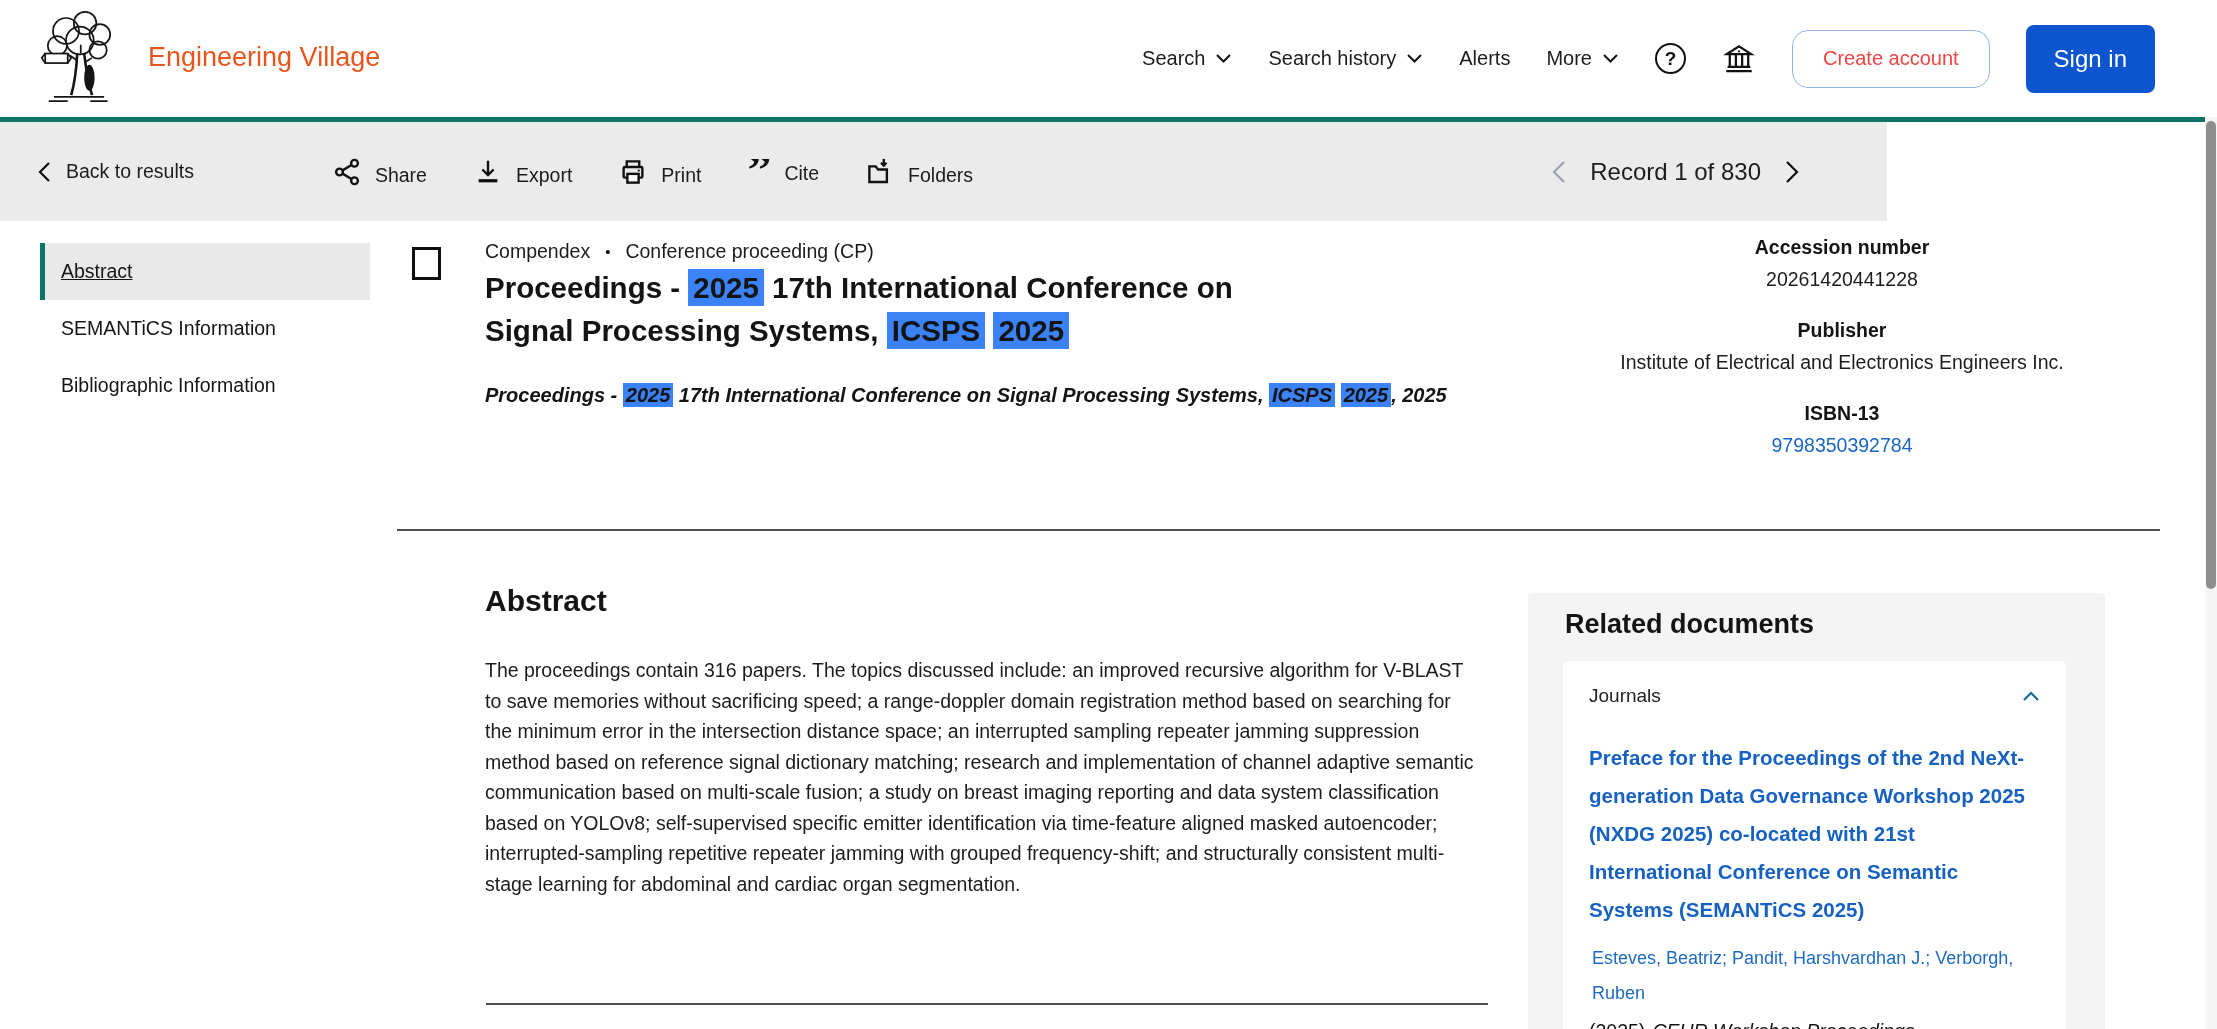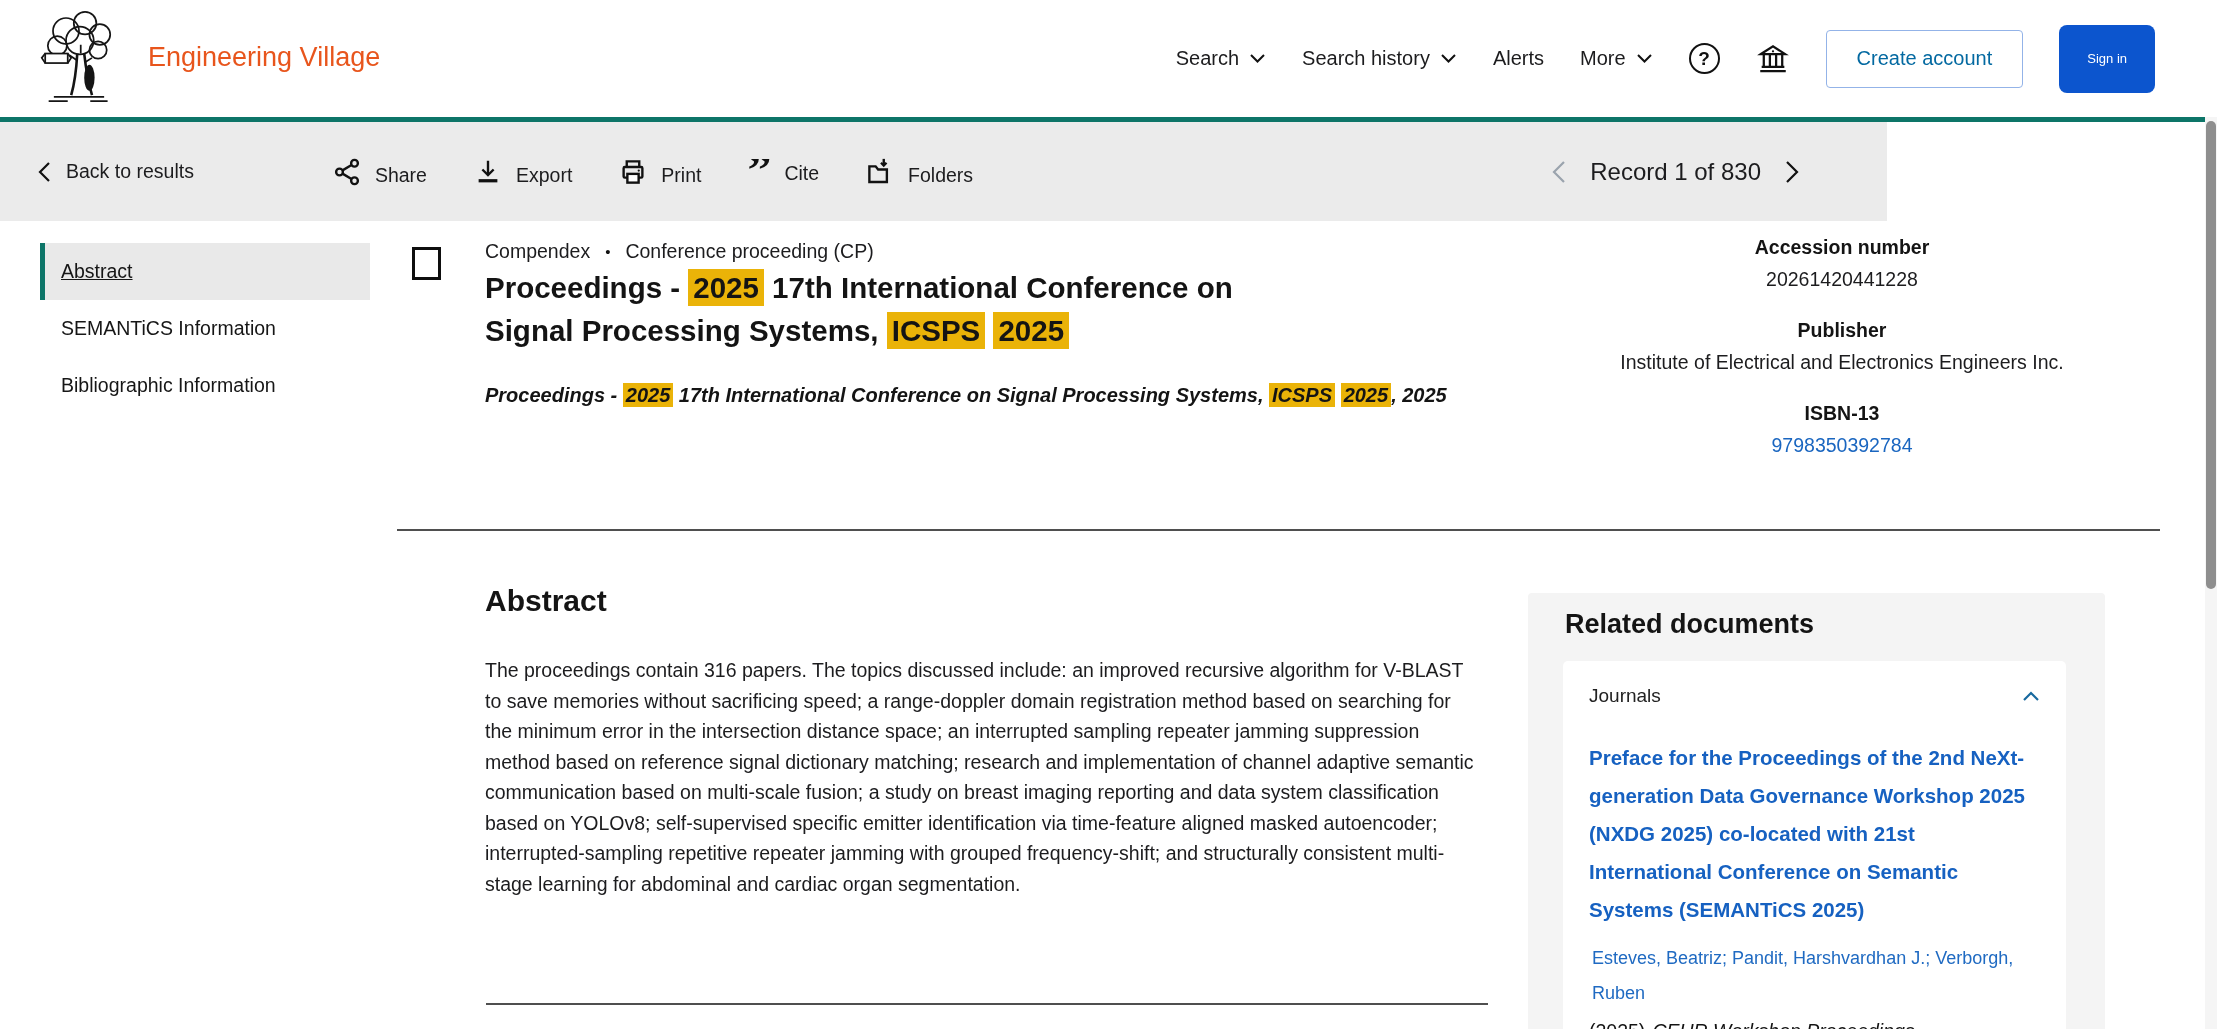--- a/index.html
+++ b/index.html
@@ -9,24 +9,24 @@
   
   .header { position: absolute; left: 0; top: 0; width: 2205px; height: 117px; background: #fff; padding-left: 32px; }
   .teal-bar { position: absolute; left: 0; top: 117px; width: 2205px; height: 5px; background: #0d7568; }
   .logo-wrap { position: absolute; left: 40px; top: 8px; display: flex; align-items: center; gap: 30px; }
   .brand { font-size: 27px; color: #e8551c; }
   .header-nav { position: absolute; right: 50px; top: 0; height: 117px; display: flex; align-items: center; gap: 36px; }
   .nav-item { display: flex; align-items: center; gap: 10px; font-size: 20px; cursor: pointer; white-space: nowrap; }
   .help-icon { width: 31px; height: 31px; border: 2px solid #111; border-radius: 50%;
                display: flex; align-items: center; justify-content: center; cursor: pointer; }
   .help-icon::before { content: "?"; font-size: 19px; font-weight: bold; color: #111; }
-  .btn-outline { border: 1.5px solid #93b3e8; color: #0369a1; background: #fff; border-radius: 4px;
+  .btn-outline { border: 1.5px solid #93b3e8; color: #ef4444; background: #fff; border-radius: 16px;
                  height: 58px; padding: 0 30px; font-size: 20px; display: flex; align-items: center; cursor: pointer; }
   .btn-solid { background: #0c55ce; color: #fff; border-radius: 8px; height: 68px; padding: 0 28px;
-               font-size: 13px; display: flex; align-items: center; cursor: pointer; }
+               font-size: 24px; display: flex; align-items: center; cursor: pointer; }
 
   
   .toolbar { position: absolute; left: 0; top: 122px; width: 1887px; height: 99px; background: #ebebeb;
              display: flex; align-items: center; }
   .back { display: flex; align-items: center; gap: 15px; margin-left: 38px; font-size: 19.5px; cursor: pointer; }
   .actions { display: flex; align-items: center; gap: 46px; margin-left: 138px; }
   .action { display: flex; align-items: flex-end; gap: 13px; font-size: 19.5px; cursor: pointer; }
   .cite-glyph { font-family: "Liberation Serif", serif; font-weight: bold; font-size: 48px; line-height: 22px;
                 height: 26px; overflow: hidden; display: inline-block; color: #111; }
   .record-nav { margin-left: auto; margin-right: 88px; display: flex; align-items: center; gap: 24px; font-size: 24px; }
@@ -36,21 +36,21 @@
   .side-nav { position: absolute; left: 40px; top: 243px; width: 330px; font-size: 19.5px; }
   .side-item { height: 57px; display: flex; align-items: center; padding-left: 21px; cursor: pointer; color: #161616; }
   .side-item.active { background: #e9e9e9; border-left: 5px solid #0d7568; padding-left: 16px; text-decoration: underline; }
 
   
   .checkbox { position: absolute; left: 412px; top: 247px; width: 29px; height: 33px;
               border: 3.5px solid #0e0e0e; background: #fff; cursor: pointer; }
   .doc-meta { position: absolute; left: 485px; top: 240px; font-size: 19.5px; display: flex; align-items: center; gap: 15px; }
   .bullet { font-size: 15px; color: #111; }
   .doc-title { position: absolute; left: 485px; top: 266px; width: 750px; font-size: 29.5px; line-height: 43px; color: #141414; }
-  mark { background: #eab308; color: inherit; padding: 2px 5px; }
+  mark { background: #3b82f6; color: inherit; padding: 2px 5px; }
   .doc-citation { position: absolute; left: 485px; top: 384px; width: 1010px; font-size: 20px;
                   font-weight: bold; font-style: italic; color: #141414; }
   .doc-citation mark { padding: 1px 3px; }
 
   
   .right-meta { position: absolute; left: 1527px; top: 236px; width: 630px; font-size: 19.5px; }
   .field { margin-bottom: 28px; text-align: center; }
   .field-label { font-weight: bold; margin-bottom: 9px; color: #141414; }
   .field-value { color: #1c1c1e; }
   .field-value.link { color: #1a66c0; cursor: pointer; }

